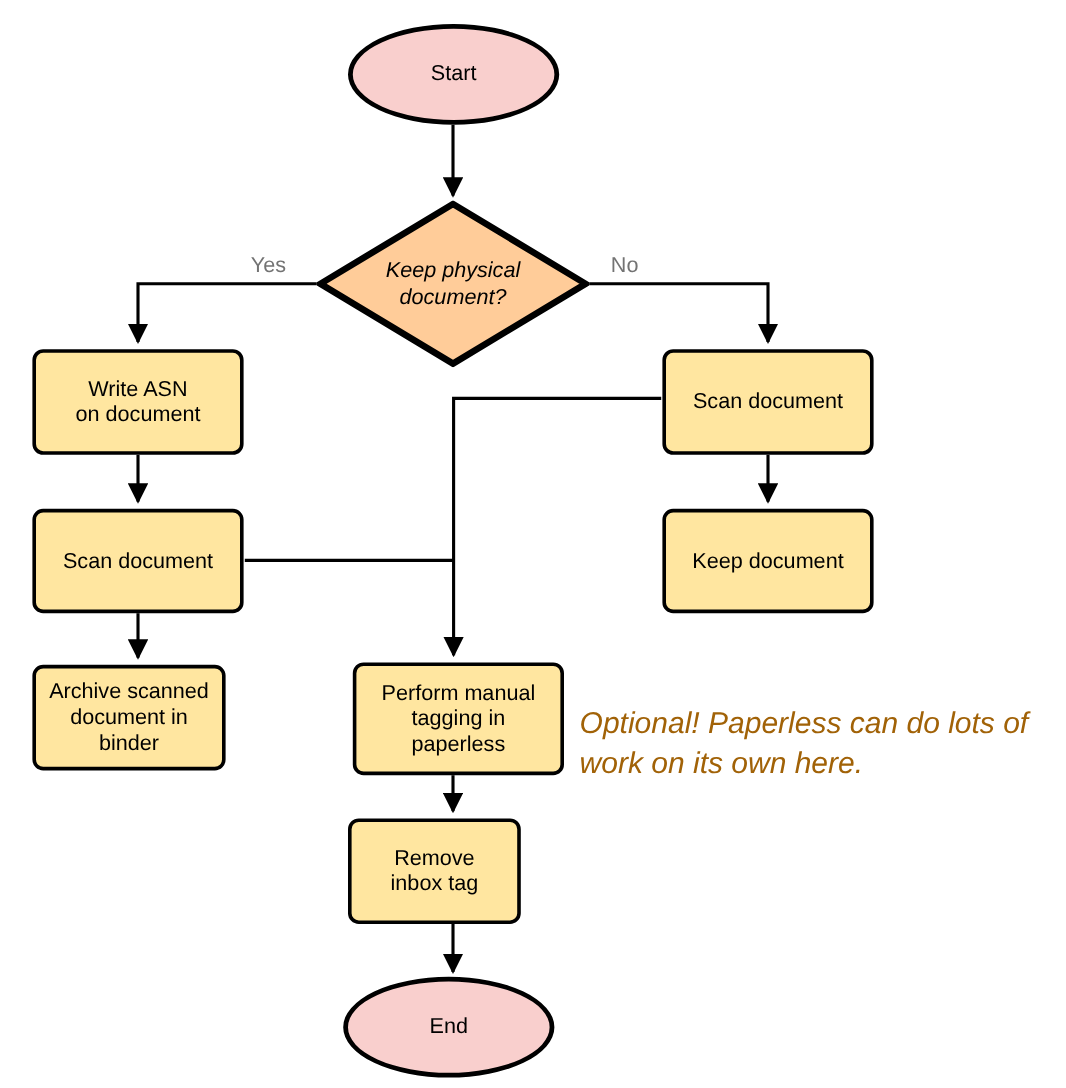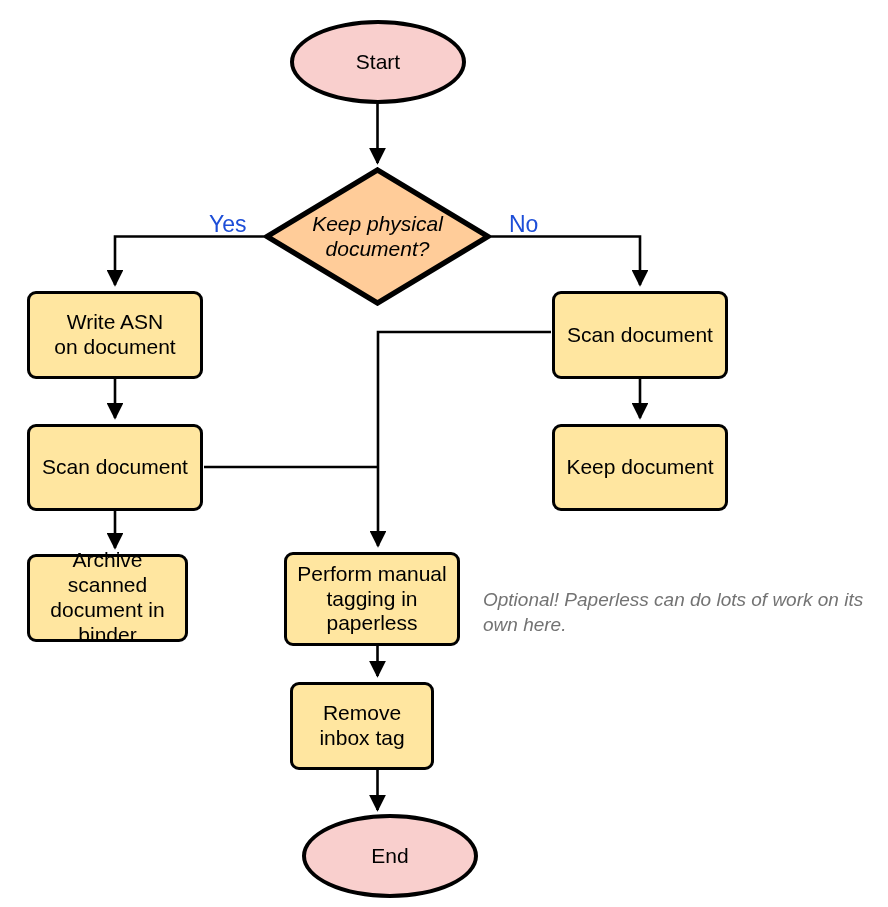--- a/index.html
+++ b/index.html
@@ -28,21 +28,21 @@
     pointer-events: none;
   }
   .node {
     position: absolute;
     box-sizing: border-box;
     display: flex;
     align-items: center;
     justify-content: center;
     text-align: center;
     color: #000000;
-    font-size: 21px;
+    font-size: 18px;
     line-height: 1.18;
     white-space: pre-line;
     z-index: 3;
   }
   .node-process {
     background: #ffe6a0;
     border: 3px solid #000000;
     border-radius: 9px;
   }
   .node-terminator {
@@ -61,30 +61,30 @@
     top: 0;
     width: 100%;
     height: 100%;
   }
   .node-decision .decision-label {
     position: relative;
     z-index: 2;
   }
   .edge-label {
     position: absolute;
-    font-size: 23px;
-    color: #1d4ed8;
+    font-size: 18px;
+    color: #737373;
     z-index: 4;
     white-space: nowrap;
   }
   .annotation {
     position: absolute;
-    font-size: 19px;
+    font-size: 25px;
     font-style: italic;
-    color: #737373;
+    color: #a16207;
     line-height: 1.32;
     z-index: 4;
   }
 </style>
 </head>
 <body>
 
 <div id="canvas">
 
   <svg id="edges" viewBox="0 0 888 907" width="888" height="907" xmlns="http://www.w3.org/2000/svg">
@@ -149,30 +149,30 @@
   </div>
 
   <div class="node node-process" style="left:552px; top:291px; width:176px; height:88px;">
     <span>Scan document</span>
   </div>
 
   <div class="node node-process" style="left:552px; top:424px; width:176px; height:87px;">
     <span>Keep document</span>
   </div>
 
-  <div class="node node-process" style="left:284px; top:552px; width:176px; height:94px;">
+  <div class="node node-process" style="left:294px; top:552px; width:176px; height:94px;">
     <span>Perform manual
 tagging in
 paperless</span>
   </div>
 
   <div class="node node-process" style="left:290px; top:682px; width:144px; height:88px;">
     <span>Remove
 inbox tag</span>
   </div>
 
-  <div class="node node-terminator" style="left:302px; top:814px; width:176px; height:84px;">
+  <div class="node node-terminator" style="left:286px; top:814px; width:176px; height:84px;">
     <span>End</span>
   </div>
 
   <div class="annotation" style="left:483px; top:587px; width:400px;">Optional! Paperless can do lots of work on its own here.</div>
 
 </div>
 
 </body></html>

